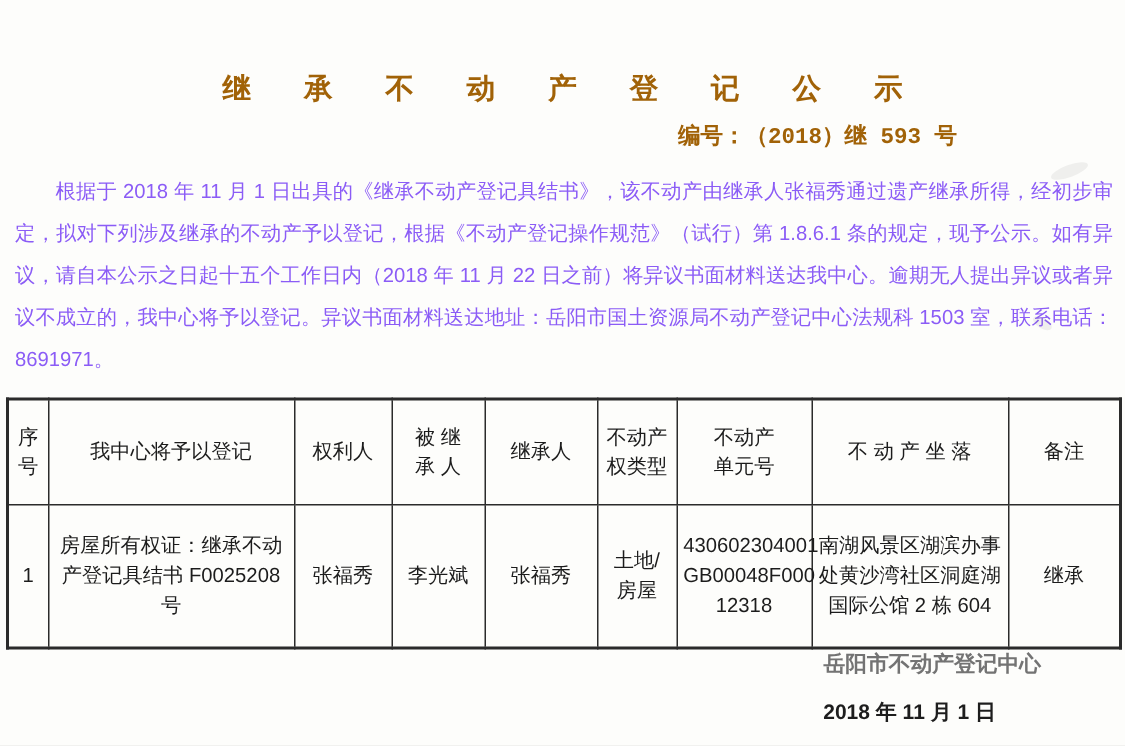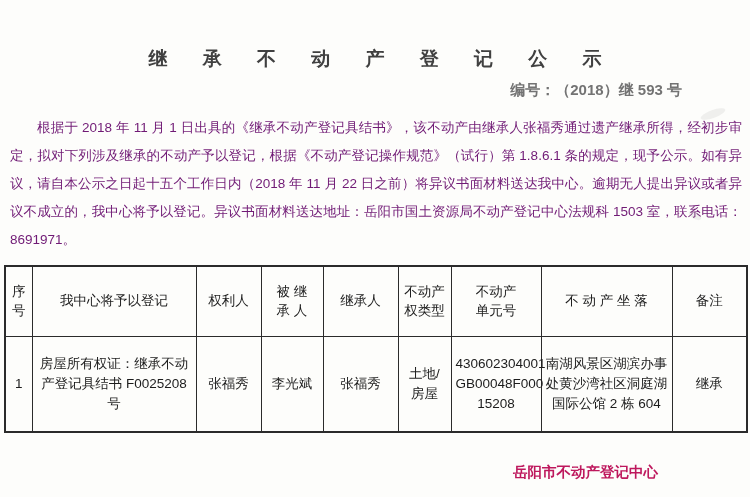--- a/index.html
+++ b/index.html
@@ -17,37 +17,38 @@
     font-family: "Liberation Sans", "DejaVu Sans", sans-serif;
     overflow: hidden;
   }
   .doc-title {
     padding-top: 46px;
     text-align: center;
     font-size: 19px;
     font-weight: 700;
     letter-spacing: 15px;
     text-indent: 15px; 
-    color: #404040;
+    color: #a16207;
   }
   .doc-number {
     margin-top: 9px;
-    padding-right: 68px;
+    padding-right: 112px;
     text-align: right;
     font-size: 15px;
     font-weight: 700;
-    color: #737373;
+    color: #a16207;
+    font-family: Liberation Mono, monospace;
   }
   .body-paragraph {
     margin: 14px 8px 0 10px;
     font-size: 13.5px;
     line-height: 28px;
     text-align: justify;
     text-indent: 2em;
-    color: #701a75;
+    color: #8b5cf6;
     font-weight: 500;
   }
   table.registry-table {
     margin: 11px 4px 0 4px;
     border-collapse: collapse;
     table-layout: fixed;
     width: 742px;
     border: 2px solid #2b2b2b;
   }
   table.registry-table th,
@@ -59,26 +60,25 @@
     vertical-align: middle;
     white-space: pre-line;
     padding: 2px 4px;
     color: #1c1c1c;
     line-height: 1.45;
   }
   table.registry-table thead tr { height: 70px; }
   table.registry-table tbody tr { height: 96px; }
   td.cell-certificate { text-align: left; padding: 2px 7px; }
   .footer-signature {
-    margin-top: 30px;
-    padding-right: 92px;
+    padding-right: 56px;
     text-align: right;
     font-size: 14.5px;
     font-weight: 700;
-    color: #be185d;
+    color: #737373;
   }
   .footer-date {
     margin-top: 14px;
     padding-right: 86px;
     text-align: right;
     font-size: 14px;
     font-weight: 700;
     color: #1d1d1d;
   }
   .scan-smudge {
@@ -134,21 +134,21 @@
       <tr>
         <td>1</td>
         <td class="cell-certificate">房屋所有权证：继承不动产登记具结书 F0025208 号</td>
         <td>张福秀</td>
         <td>李光斌</td>
         <td>张福秀</td>
         <td>土地/
 房屋</td>
         <td>430602304001
 GB00048F000
-15208</td>
+12318</td>
         <td>南湖风景区湖滨办事
 处黄沙湾社区洞庭湖
 国际公馆 2 栋 604</td>
         <td>继承</td>
       </tr>
     </tbody>
   </table>
 
   <div class="footer-signature">岳阳市不动产登记中心</div>
 

